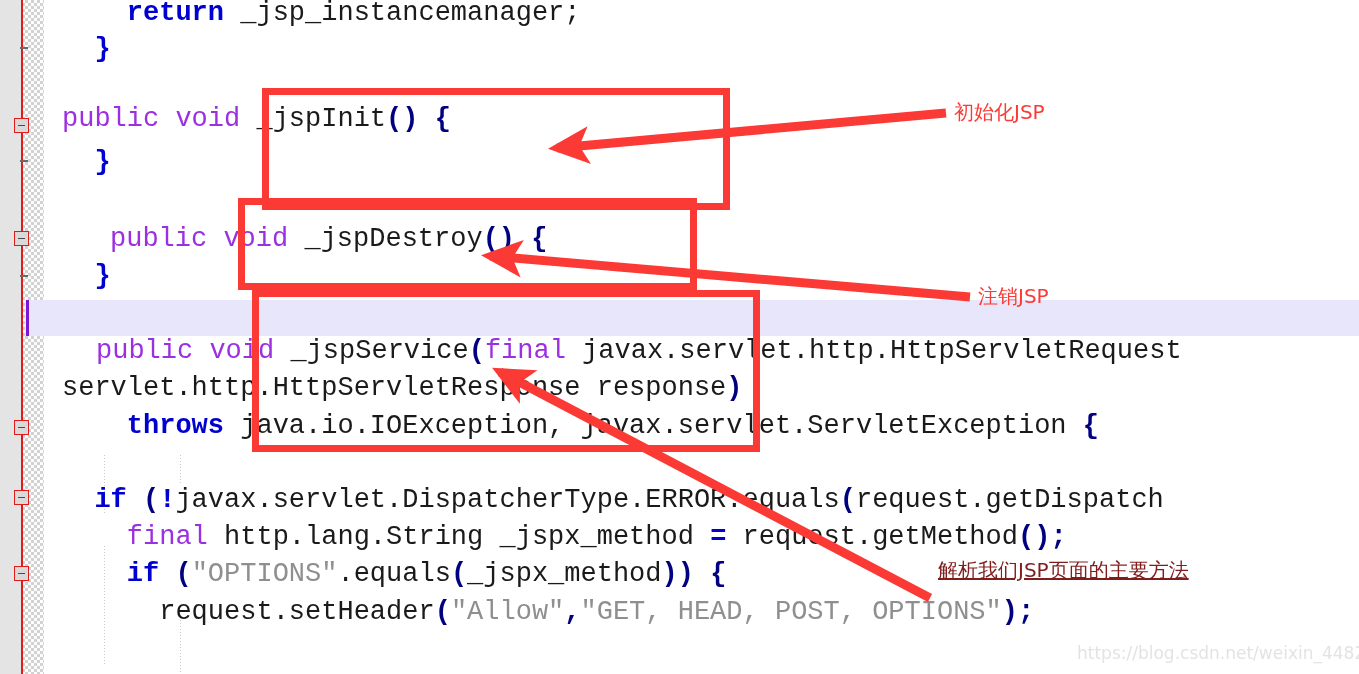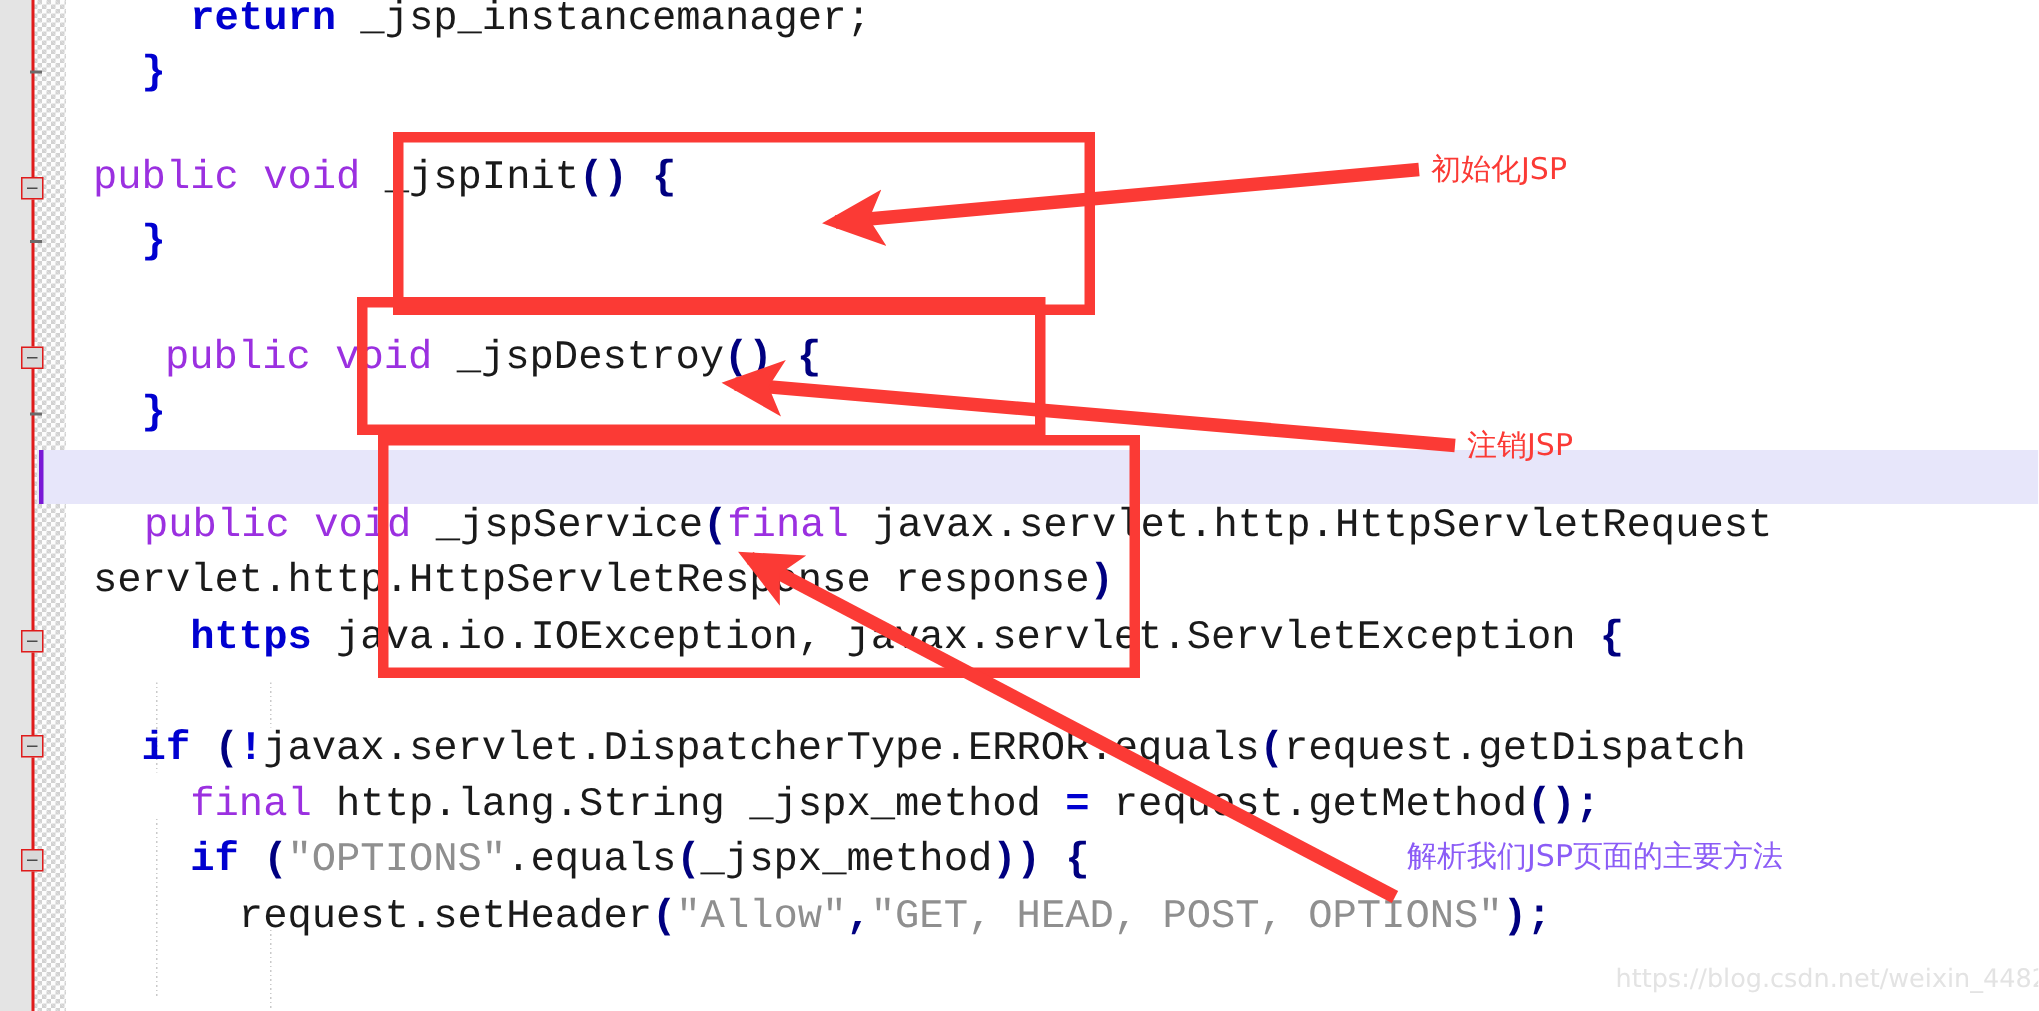--- a/index.html
+++ b/index.html
@@ -182,21 +182,21 @@
 
   <div class="code-layer" id="code-layer">
       <div class="code-line" style="top: 0px; left: 62px;"><span class="tok-plain">    </span><span class="tok-kw">return</span><span class="tok-plain"> _jsp_instancemanager;</span></div>
       <div class="code-line" style="top: 36px; left: 62px;"><span class="tok-plain">  </span><span class="tok-kw">}</span></div>
       <div class="code-line" style="top: 106px; left: 62px;"><span class="tok-mod">public void</span><span class="tok-plain"> _jspInit</span><span class="tok-punct">()</span><span class="tok-plain"> </span><span class="tok-punct">{</span></div>
       <div class="code-line" style="top: 149px; left: 62px;"><span class="tok-plain">  </span><span class="tok-kw">}</span></div>
       <div class="code-line" style="top: 226px; left: 62px; margin-left: 48px;"><span class="tok-mod">public void</span><span class="tok-plain"> _jspDestroy</span><span class="tok-punct">()</span><span class="tok-plain"> </span><span class="tok-punct">{</span></div>
       <div class="code-line" style="top: 263px; left: 62px;"><span class="tok-plain">  </span><span class="tok-kw">}</span></div>
       <div class="code-line" style="top: 338px; left: 76px; margin-left: 20px;"><span class="tok-mod">public void</span><span class="tok-plain"> _jspService</span><span class="tok-punct">(</span><span class="tok-mod">final</span><span class="tok-plain"> javax.servlet.http.HttpServletRequest</span></div>
       <div class="code-line" style="top: 375px; left: 62px;"><span class="tok-plain">servlet.http.HttpServletResponse response</span><span class="tok-punct">)</span></div>
-      <div class="code-line" style="top: 413px; left: 62px;"><span class="tok-plain">    </span><span class="tok-kw">https</span><span class="tok-plain"> java.io.IOException, javax.servlet.ServletException </span><span class="tok-punct">{</span></div>
+      <div class="code-line" style="top: 413px; left: 62px;"><span class="tok-plain">    </span><span class="tok-kw">throws</span><span class="tok-plain"> java.io.IOException, javax.servlet.ServletException </span><span class="tok-punct">{</span></div>
       <div class="code-line" style="top: 487px; left: 62px;"><span class="tok-plain">  </span><span class="tok-kw">if</span><span class="tok-plain"> </span><span class="tok-punct">(</span><span class="tok-kw">!</span><span class="tok-plain">javax.servlet.DispatcherType.ERROR.equals</span><span class="tok-punct">(</span><span class="tok-plain">request.getDispatch</span></div>
       <div class="code-line" style="top: 524px; left: 62px;"><span class="tok-plain">    </span><span class="tok-mod">final</span><span class="tok-plain"> http.lang.String _jspx_method </span><span class="tok-kw">=</span><span class="tok-plain"> request.getMethod</span><span class="tok-punct">()</span><span class="tok-punct">;</span></div>
       <div class="code-line" style="top: 561px; left: 62px;"><span class="tok-plain">    </span><span class="tok-kw">if</span><span class="tok-plain"> </span><span class="tok-punct">(</span><span class="tok-str">"OPTIONS"</span><span class="tok-plain">.equals</span><span class="tok-punct">(</span><span class="tok-plain">_jspx_method</span><span class="tok-punct">))</span><span class="tok-plain"> </span><span class="tok-punct">{</span></div>
       <div class="code-line" style="top: 599px; left: 62px;"><span class="tok-plain">      request.setHeader</span><span class="tok-punct">(</span><span class="tok-str">"Allow"</span><span class="tok-punct">,</span><span class="tok-str">"GET, HEAD, POST, OPTIONS"</span><span class="tok-punct">)</span><span class="tok-punct">;</span></div>
     </div>
 
   <div id="anno-boxes">
       <div class="anno-box" style="left: 262px; top: 88px; width: 468px; height: 122px; border-color: rgb(251, 58, 53);"></div>
       <div class="anno-box" style="left: 238px; top: 198px; width: 459px; height: 92px; border-color: rgb(251, 58, 53);"></div>
       <div class="anno-box" style="left: 252px; top: 290px; width: 508px; height: 162px; border-color: rgb(251, 58, 53);"></div>
@@ -209,18 +209,18 @@
       </marker>
     </defs>
   <line x1="946" y1="113" x2="557" y2="148" stroke="#fb3a35" stroke-width="9" marker-end="url(#ah)"></line>
       <line x1="970" y1="297" x2="490" y2="256" stroke="#fb3a35" stroke-width="9" marker-end="url(#ah)"></line>
       <line x1="930" y1="598" x2="500" y2="372" stroke="#fb3a35" stroke-width="9" marker-end="url(#ah)"></line>
     </svg>
 
   <div id="anno-labels">
       <div class="anno-label" style="left: 954px; top: 98px; color: rgb(251, 58, 53);">初始化JSP</div>
       <div class="anno-label" style="left: 978px; top: 282px; color: rgb(251, 58, 53);">注销JSP</div>
-      <div class="anno-label" style="left: 938px; top: 556px; color: #8b5cf6;">解析我们JSP页面的主要方法</div>
+      <div class="anno-label" style="left: 938px; top: 556px; color: #7f1d1d; text-decoration: underline;">解析我们JSP页面的主要方法</div>
     </div>
 
   <div class="watermark" style="left: 1077px; top: 645px;">https://blog.csdn.net/weixin_44823472</div>
 
 </div>
 
 </body></html>

